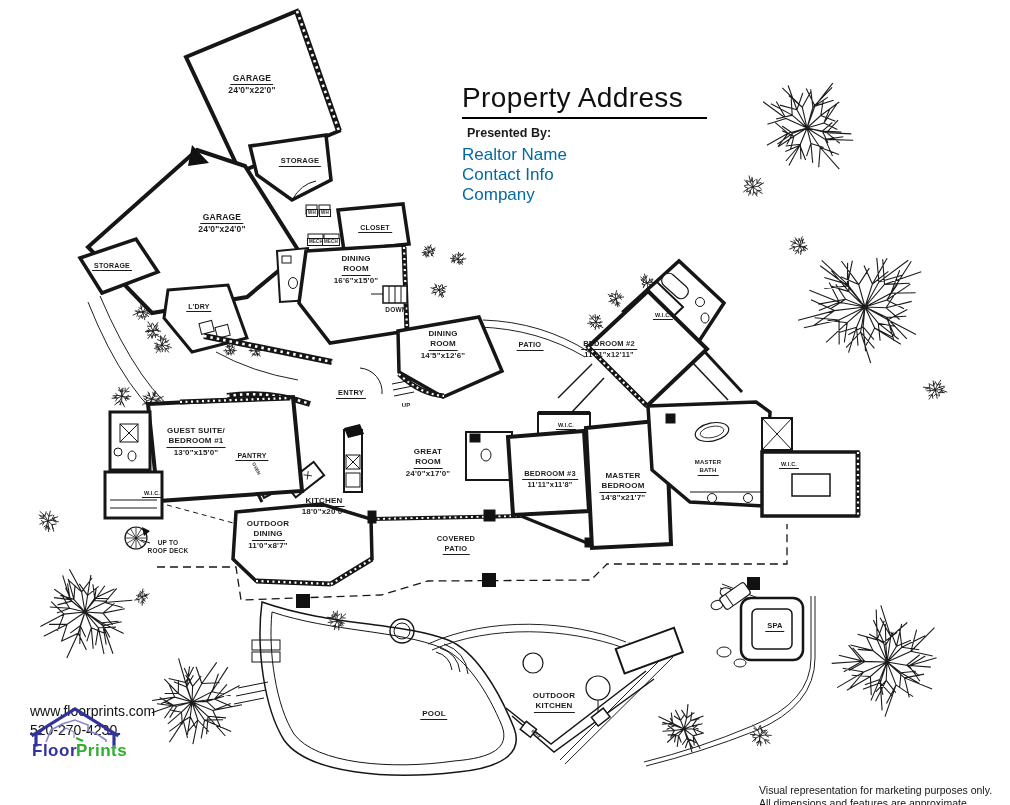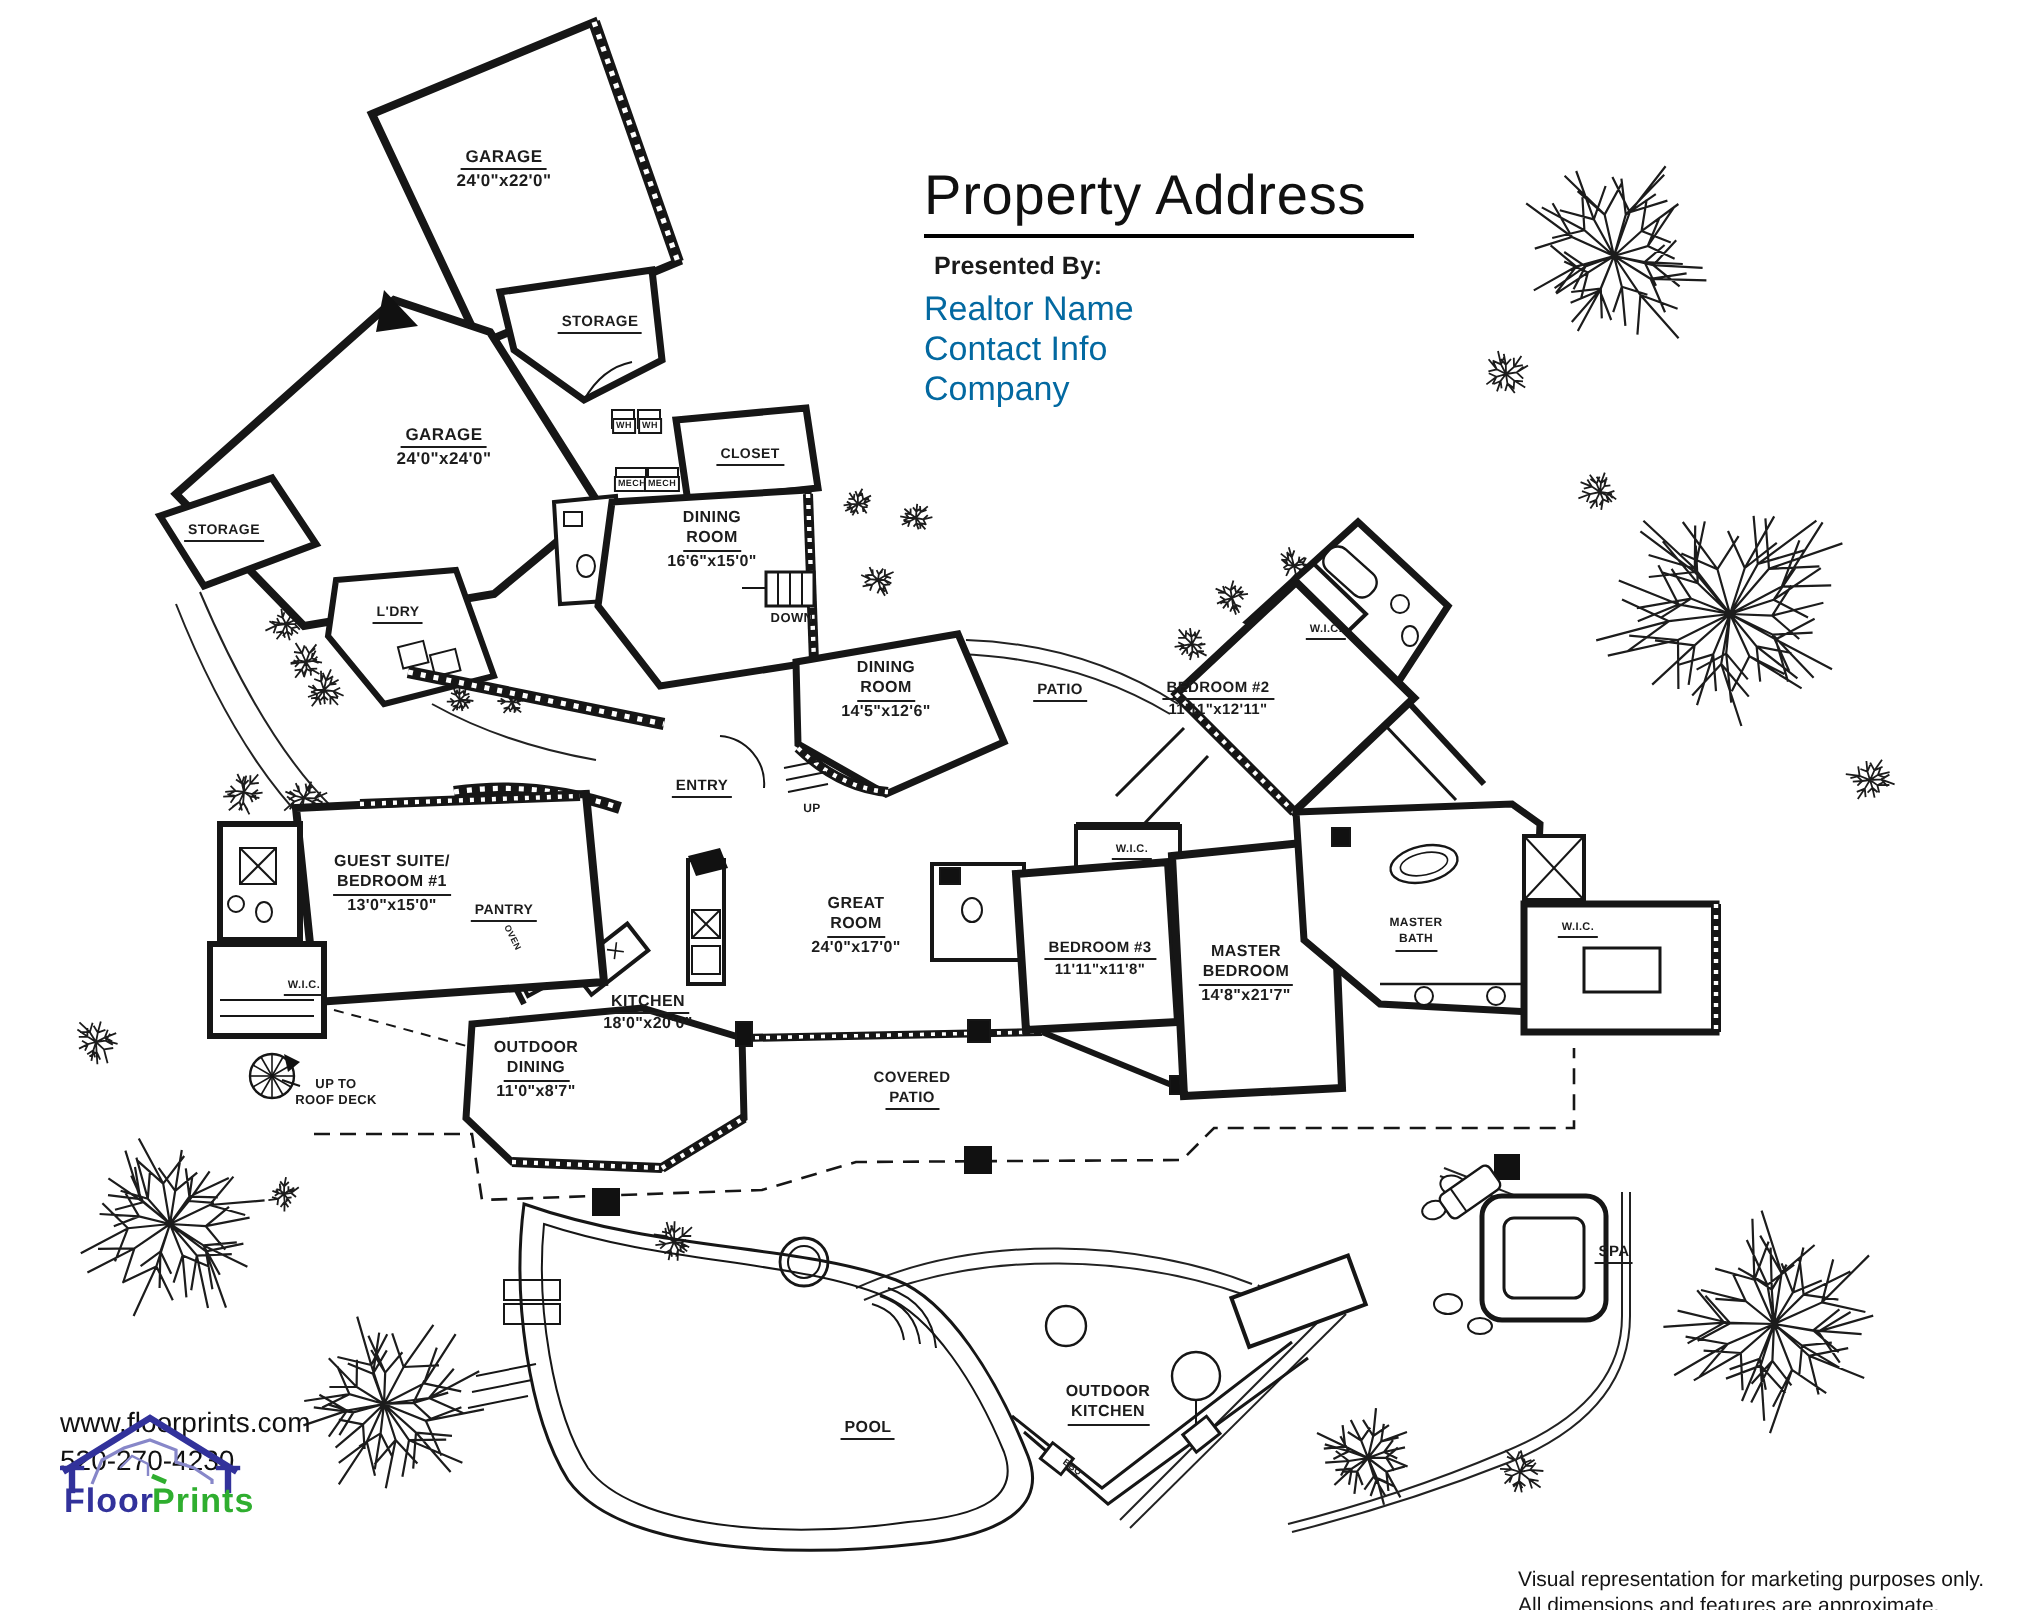--- a/index.html
+++ b/index.html
@@ -438,21 +438,21 @@
         <div class="ln"><span>MASTER</span></div>
         <div class="ln ul"><span>BATH</span></div>
       </div>
       <div class="plan-label" style="left: 789px; top: 461px; font-size: 5.5px;">
         <div class="ln ul"><span>W.I.C.</span></div>
       </div>
       <div class="plan-label" style="left: 456px; top: 534px; font-size: 7.5px;">
         <div class="ln"><span>COVERED</span></div>
         <div class="ln ul"><span>PATIO</span></div>
       </div>
-      <div class="plan-label" style="left: 807px; top: 621px; font-size: 7.5px;">
+      <div class="plan-label" style="left: 775px; top: 621px; font-size: 7.5px;">
         <div class="ln ul"><span>SPA</span></div>
       </div>
       <div class="plan-label" style="left: 434px; top: 709px; font-size: 8px;">
         <div class="ln ul"><span>POOL</span></div>
       </div>
       <div class="plan-label" style="left: 554px; top: 691px; font-size: 8px;">
         <div class="ln"><span>OUTDOOR</span></div>
         <div class="ln ul"><span>KITCHEN</span></div>
       </div>
       <div class="plan-label boxed" style="left: 312px; top: 209px; font-size: 4.5px;">

